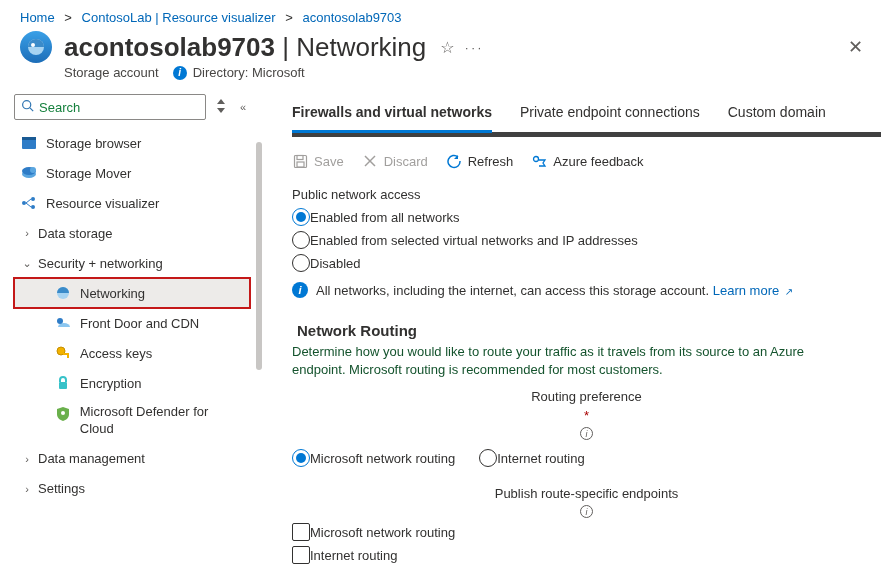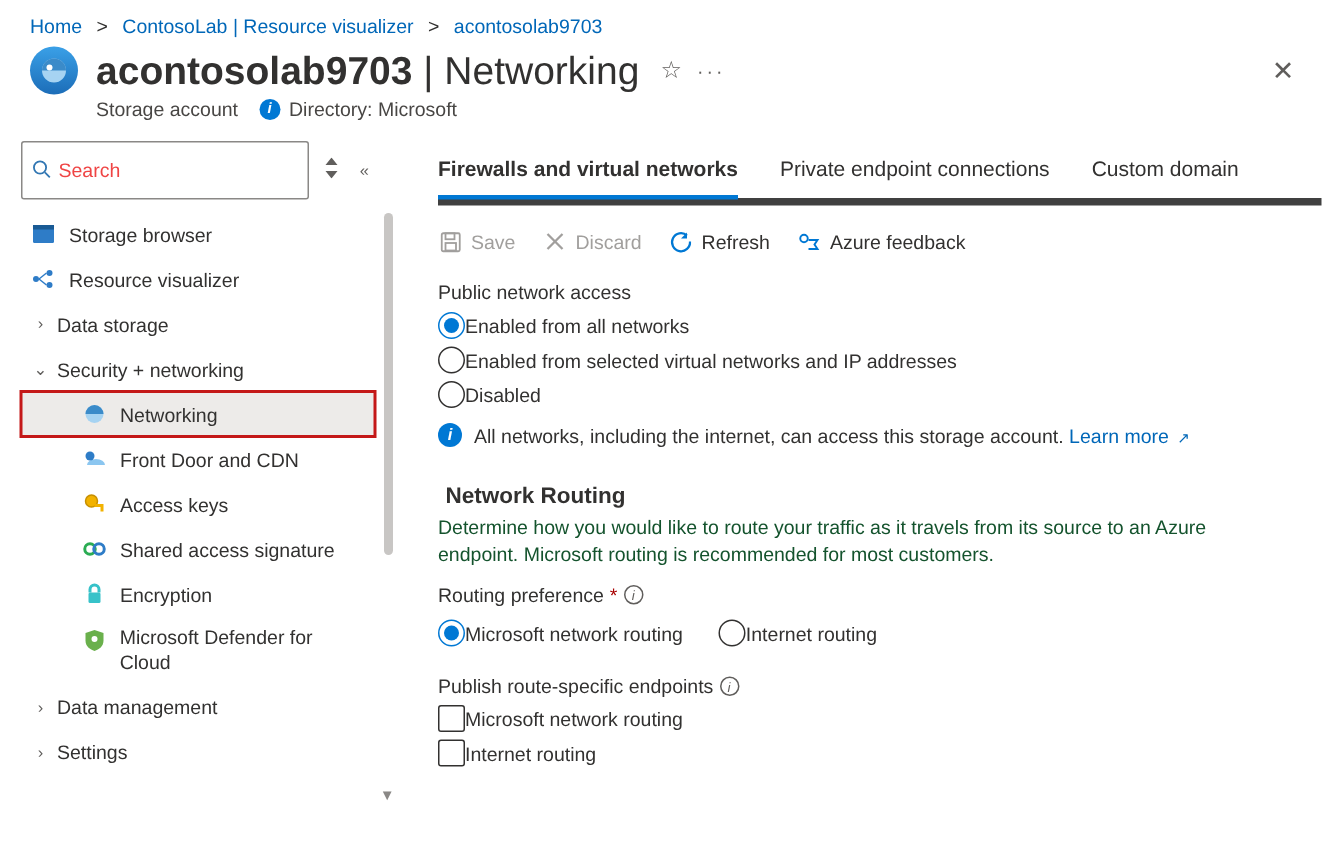--- a/index.html
+++ b/index.html
@@ -45,22 +45,22 @@
   .divider-rail { width: 16px; position: relative; }
   .scroll-thumb {
     position: absolute; top: 48px; right: 4px; width: 6px; height: 228px;
     background: #c8c6c4; border-radius: 3px;
   }
 
   
   .search-row { display: flex; align-items: center; gap: 6px; margin-bottom: 8px; }
   .search-box {
     flex: 1; border: 1px solid #8a8886; border-radius: 2px;
-    height: 39px; display: flex; align-items: center; padding: 0 6px;
-    color: #ef4444;
+    height: 26px; display: flex; align-items: center; padding: 0 6px;
+    color: #15803d;
   }
   .search-box .mag { margin-right: 5px; color: #3277b3; }
   .sort-icon { color: #605e5c; cursor: pointer; padding: 4px; }
   .collapse-icon { color: #605e5c; cursor: pointer; padding: 4px; font-size: 11px; }
 
   
   .nav-item {
     display: flex; align-items: center; height: 30px;
     padding: 0 6px; cursor: pointer; color: #323130;
     font-size: 13px;
@@ -101,21 +101,21 @@
   }
   .info-box { display: flex; align-items: center; gap: 8px; margin: 10px 0 24px 0; font-size: 13px; }
   .info-circle {
     width: 16px; height: 16px; border-radius: 50%; background: #0078d4; color: #fff;
     font-size: 11px; font-style: italic; font-weight: bold; display: inline-flex;
     align-items: center; justify-content: center; flex-shrink: 0;
   }
   .ext-icon { font-size: 10px; margin-left: 2px; }
   .h3 { font-weight: 600; font-size: 15px; margin: 6px 0 4px 5px; }
   .desc { font-size: 13px; color: #14532d; line-height: 1.4; margin-bottom: 10px; max-width: 560px; }
-  .field-label { font-size: 13px; margin: 6px 0 4px 0; display: flex; align-items: center; gap: 4px; }
+  .field-label { font-size: 13px; margin: 6px 0 4px 0; display: flex; align-items: center; gap: 4px; flex-direction: column; }
   .req { color: #a80000; }
   .hint-i {
     width: 13px; height: 13px; border: 1px solid #605e5c; border-radius: 50%;
     font-size: 9px; font-style: italic; display: inline-flex; align-items: center; justify-content: center;
     color: #605e5c;
   }
   .radio-inline { display: flex; gap: 24px; margin-bottom: 14px; }
 </style>
 </head>
 <body>
@@ -176,20 +176,30 @@
         <svg width="16" height="16">
             <rect x="1" y="2" width="14" height="12" rx="1" fill="#2e7cc7"></rect>
             <rect x="1" y="2" width="14" height="3" fill="#195a94"></rect>
           </svg>
       </span>
       <span>Storage browser</span>
     </div>
     <div class="nav-item">
       <span class="nav-icon">
         <svg width="16" height="16">
+            <ellipse cx="8" cy="9" rx="7" ry="4" fill="#5aa6e0"></ellipse>
+            <ellipse cx="8" cy="6" rx="7" ry="4" fill="#2e7cc7"></ellipse>
+            <circle cx="12" cy="5" r="3" fill="#5aa6e0"></circle>
+          </svg>
+      </span>
+      <span>Storage Mover</span>
+    </div>
+    <div class="nav-item">
+      <span class="nav-icon">
+        <svg width="16" height="16">
             <circle cx="3" cy="8" r="2" fill="#2e7cc7"></circle>
             <circle cx="12" cy="4" r="2" fill="#2e7cc7"></circle>
             <circle cx="12" cy="12" r="2" fill="#2e7cc7"></circle>
             <line x1="5" y1="8" x2="10" y2="4" stroke="#2e7cc7"></line>
             <line x1="5" y1="8" x2="10" y2="12" stroke="#2e7cc7"></line>
           </svg>
       </span>
       <span>Resource visualizer</span>
     </div>
     <div class="nav-item">
@@ -221,29 +231,20 @@
     </div>
     <div class="nav-item nav-indent-2">
       <span class="nav-icon">
         <svg width="16" height="16">
             <circle cx="6" cy="6" r="4" fill="#f2b200" stroke="#c78f00"></circle>
             <rect x="8" y="8" width="6" height="2" fill="#f2b200"></rect>
             <rect x="12" y="10" width="2" height="3" fill="#f2b200"></rect>
           </svg>
       </span>
       <span>Access keys</span>
-    </div>
-    <div class="nav-item nav-indent-2">
-      <span class="nav-icon">
-        <svg width="16" height="16">
-            <circle cx="5" cy="8" r="3.5" fill="none" stroke="#2bac53" stroke-width="2"></circle>
-            <circle cx="11" cy="8" r="3.5" fill="none" stroke="#2e7cc7" stroke-width="2"></circle>
-          </svg>
-      </span>
-      <span>Shared access signature</span>
     </div>
     <div class="nav-item nav-indent-2">
       <span class="nav-icon">
         <svg width="16" height="16">
             <rect x="4" y="7" width="8" height="7" rx="1" fill="#37c2c9"></rect>
             <path d="M5 7v-2a3 3 0 0 1 6 0v2" fill="none" stroke="#37c2c9" stroke-width="2"></path>
           </svg>
       </span>
       <span>Encryption</span>
     </div>

